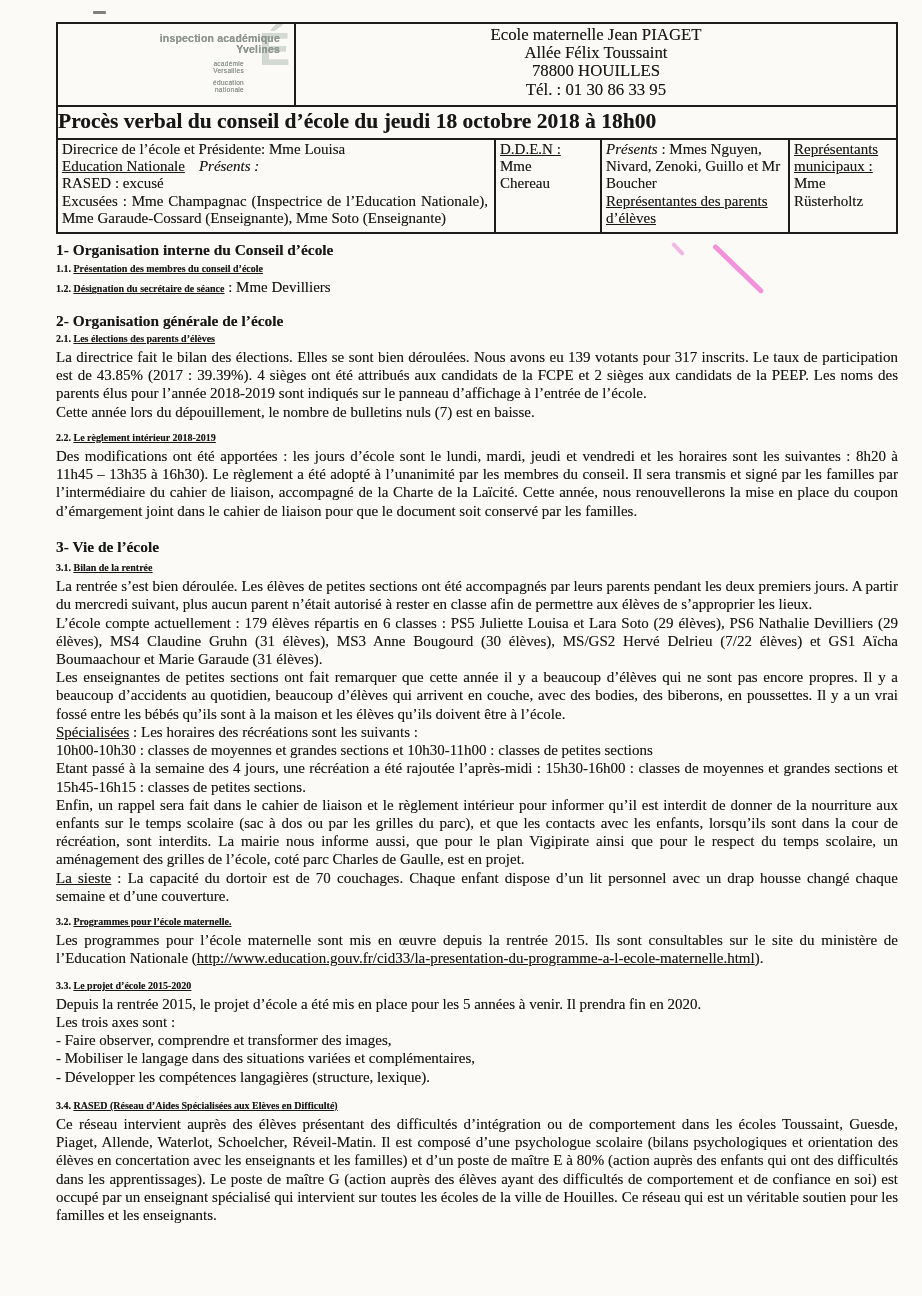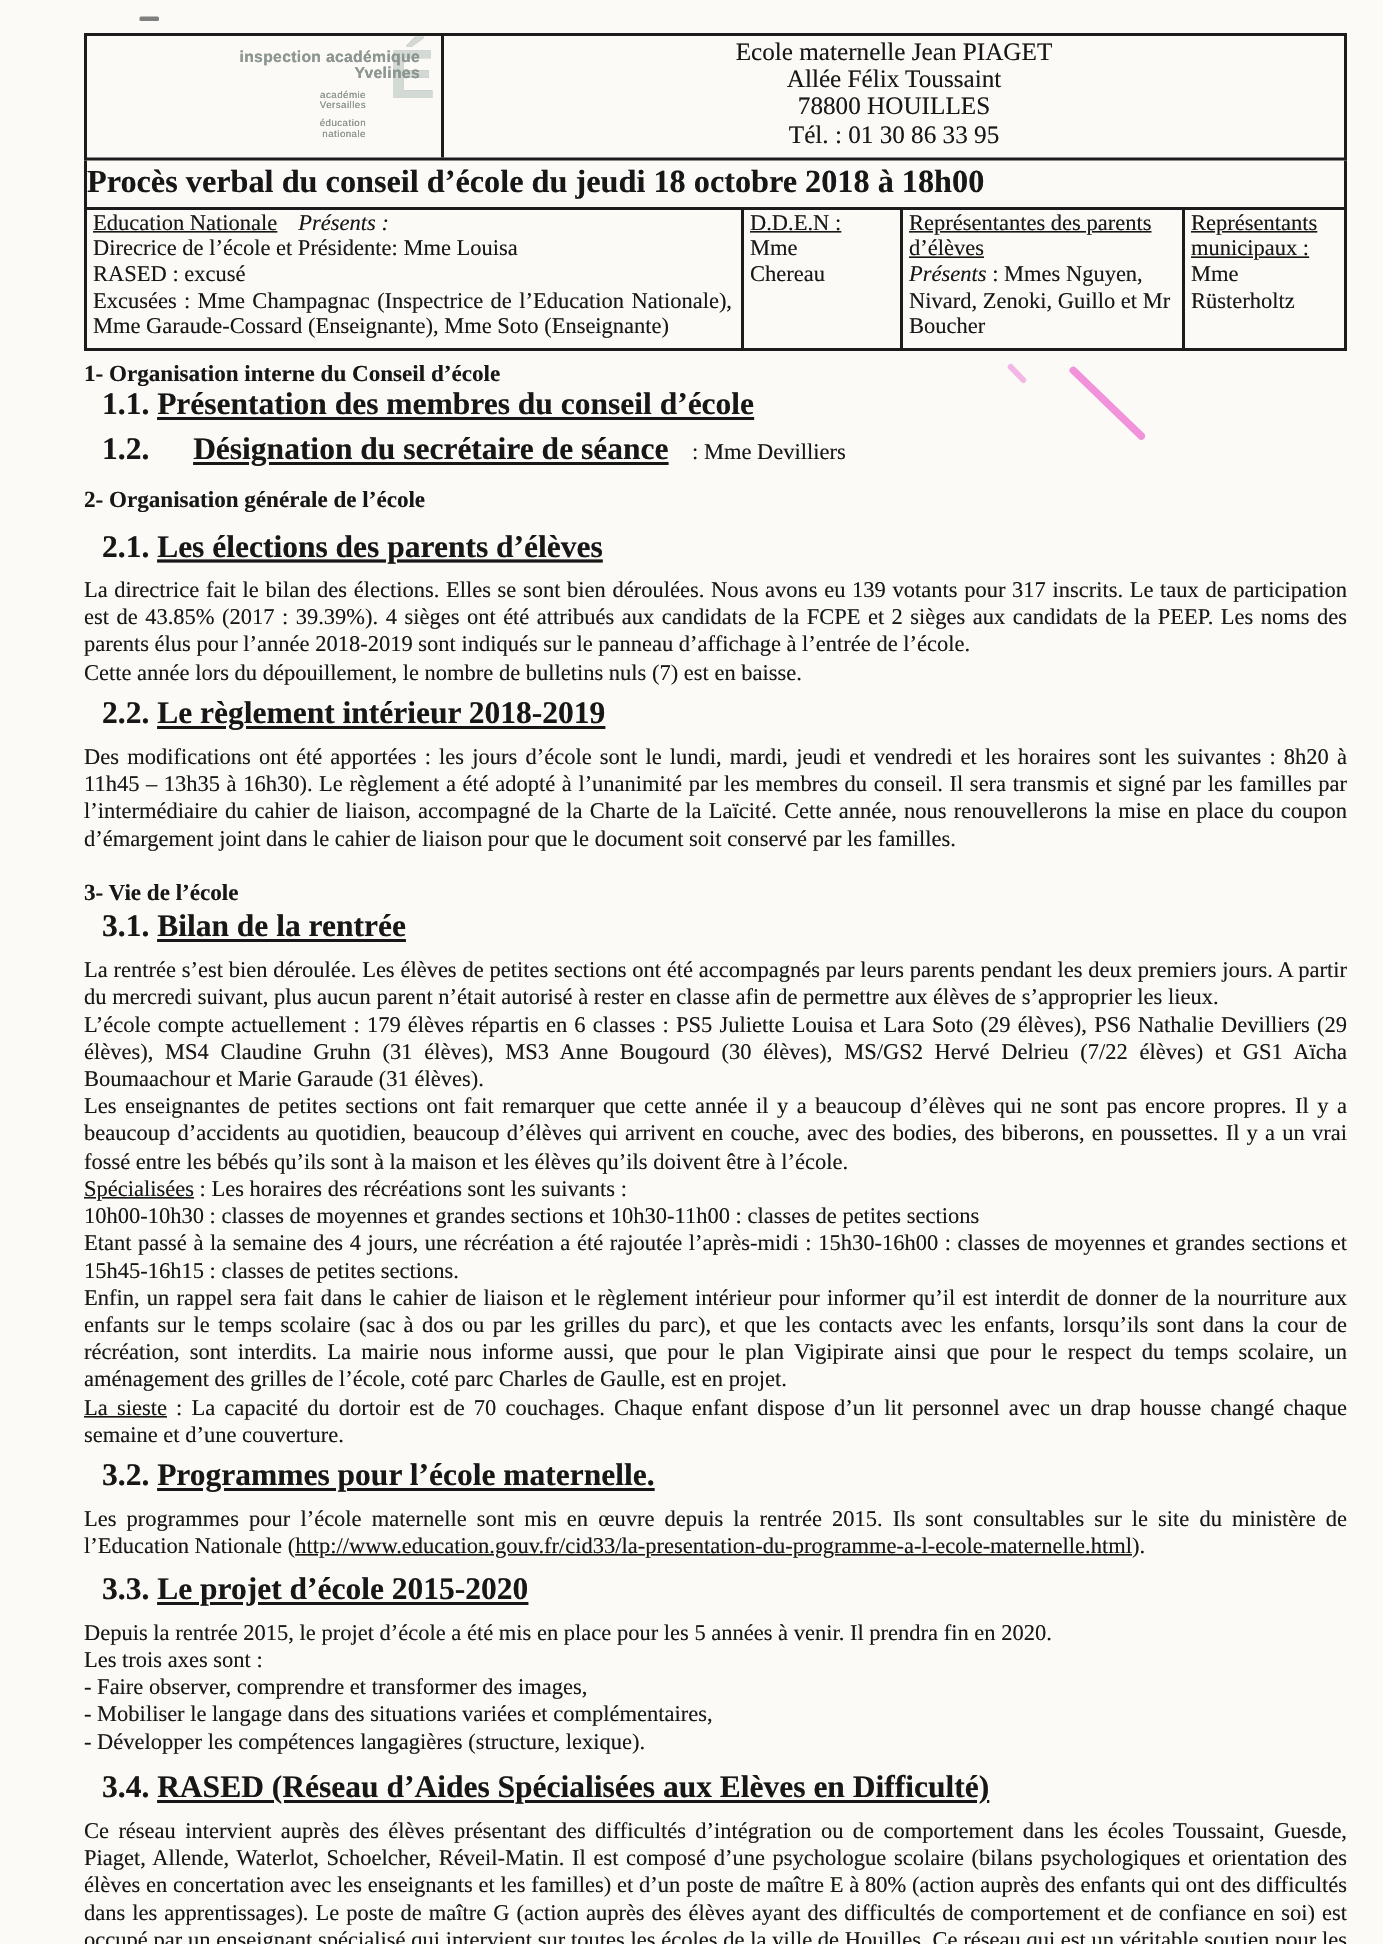--- a/index.html
+++ b/index.html
@@ -50,21 +50,21 @@
   .pcell{padding:1px 6px 5px 4px;border-right:2px solid #1c1c1c;}
   .pcell:last-child{border-right:none;}
   .u{text-decoration:underline;}
   .it{font-style:italic;}
   .presents-gap{margin-left:14px;}
   .pjust{text-align:justify;}
 
   
   .doc-body{font-size:15px;line-height:18.2px;}
   .center-head{text-align:left;font-weight:bold;font-size:15.4px;margin:0;}
-  .sub-head{font-weight:bold;font-size:21px;margin:12px;}
+  .sub-head{font-weight:bold;font-size:10px;margin:0;}
   p.para{margin:0;text-align:justify;}
   p.para-left{margin:0;text-align:left;}
 
   .mt-h1{margin-top:7px;}
   .mt-s11{margin-top:1px;}
   .mt-h2{margin-top:13px;}
   .mt-s22{margin-top:8px;}
   .mt-h3{margin-top:18px;}
   .mt-s31{margin-top:3px;}
   .mt-s32{margin-top:8px;}
@@ -113,37 +113,37 @@
         <div>Allée Félix Toussaint</div>
         <div>78800 HOUILLES</div>
         <div>Tél. : 01 30 86 33 95</div>
       </div>
     </div>
 
     <div class="title-box">Procès verbal du conseil d’école du jeudi 18 octobre 2018 à 18h00</div>
 
     <div class="ptable">
       <div class="pcell">
+        <div>Direcrice de l’école et Présidente: Mme Louisa</div>
         <div>
           <span class="u">Education Nationale</span><span class="it presents-gap">Présents :</span>
         </div>
-        <div>Direcrice de l’école et Présidente: Mme Louisa</div>
         <div>RASED : excusé</div>
         <div class="pjust">Excusées : Mme Champagnac (Inspectrice de l’Education Nationale), Mme Garaude-Cossard (Enseignante), Mme Soto (Enseignante)</div>
       </div>
       <div class="pcell">
         <div><span class="u">D.D.E.N :</span></div>
         <div>Mme</div>
         <div>Chereau</div>
       </div>
       <div class="pcell">
-        <div><span class="u">Représentantes des parents d’élèves</span></div>
         <div>
           <span class="it">Présents</span><span> : Mmes Nguyen, Nivard, Zenoki, Guillo et Mr Boucher</span>
         </div>
+        <div><span class="u">Représentantes des parents d’élèves</span></div>
       </div>
       <div class="pcell">
         <div><span class="u">Représentants municipaux :</span></div>
         <div>Mme</div>
         <div>Rüsterholtz</div>
       </div>
     </div>
 
     <div class="doc-body">
 

